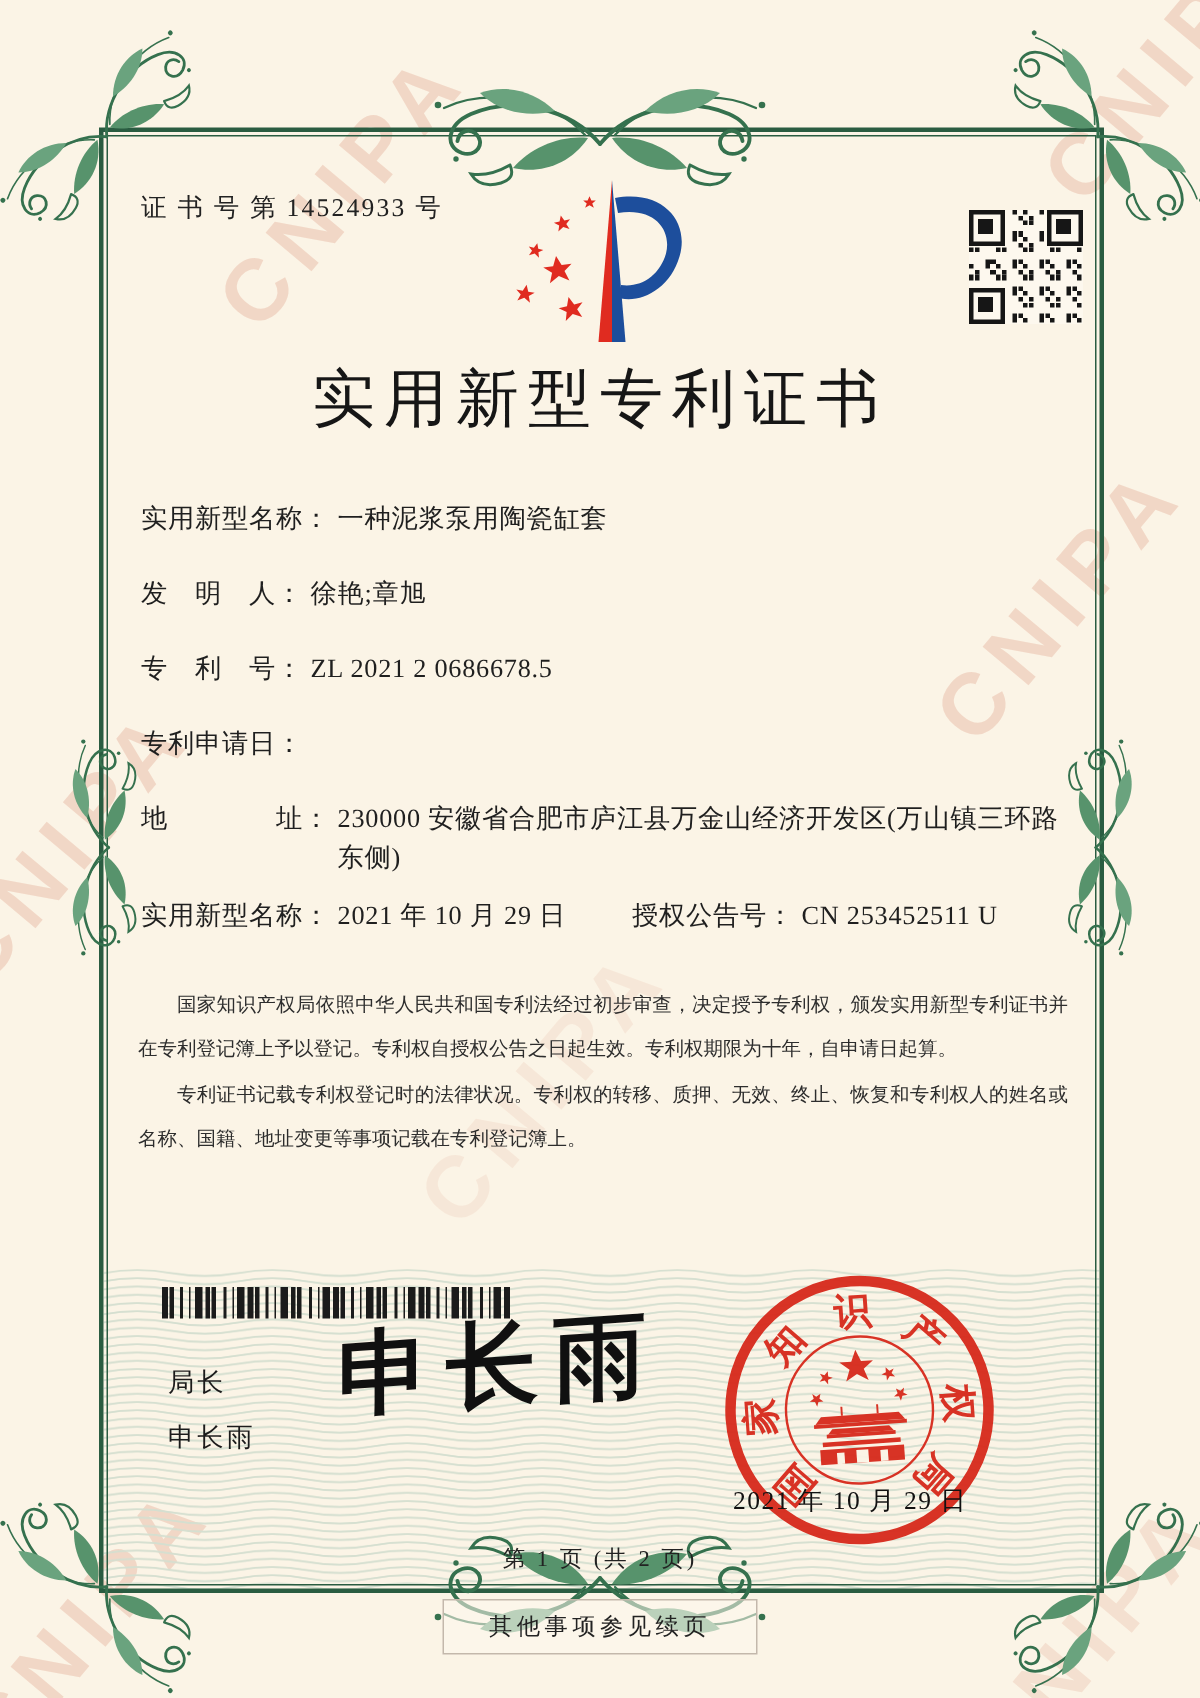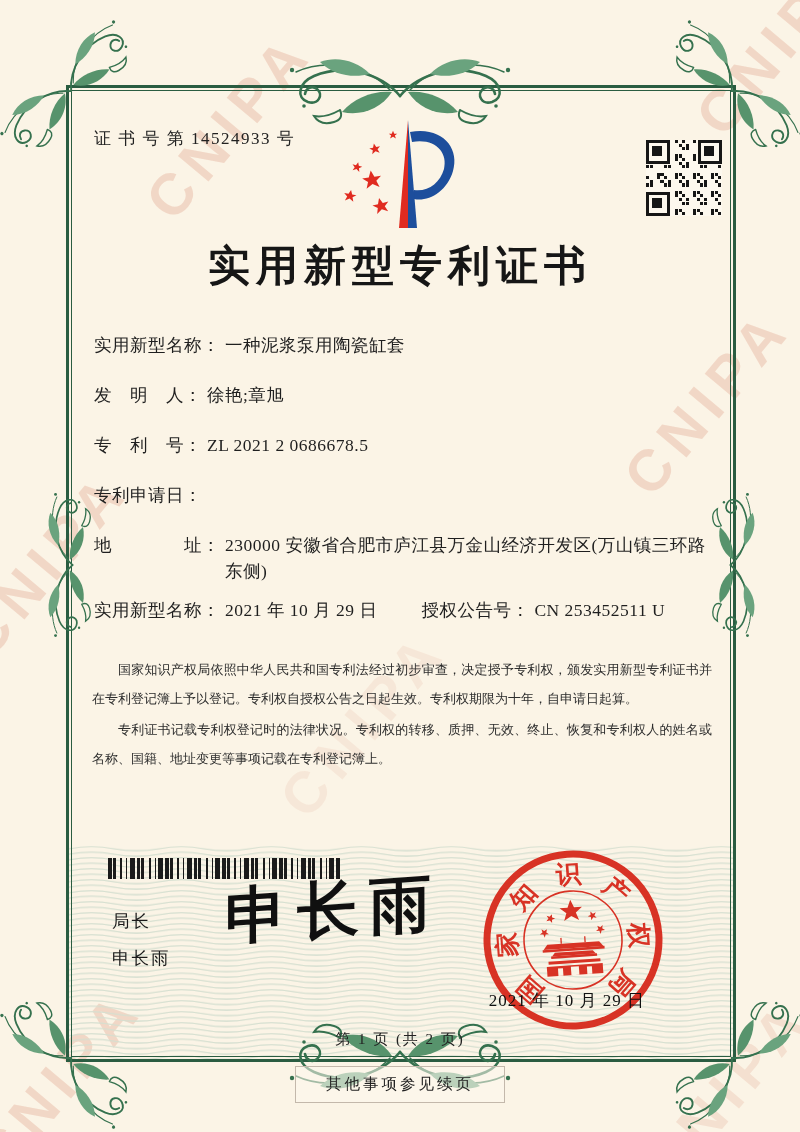--- a/index.html
+++ b/index.html
@@ -34,21 +34,21 @@
   .cert-no{position:absolute;left:94px;top:127px;font-size:17px;letter-spacing:1.5px;color:#222;}
 
   .logo{position:absolute;left:336px;top:118px;width:130px;height:118px;}
 
   .qr{position:absolute;left:646px;top:140px;width:76px;height:76px;background:#fdf8ee;}
   .qr i{position:absolute;width:3.1px;height:3.1px;background:#161616;}
   .qr .fd{position:absolute;width:24px;height:24px;border:3.8px solid #161616;box-sizing:border-box;background:transparent;}
   .qr .fd::after{content:"";position:absolute;left:3.2px;top:3.2px;width:10px;height:10px;background:#161616;}
   .fd-tl{left:0;top:0;} .fd-tr{right:0;top:0;} .fd-bl{left:0;bottom:0;}
 
-  .title{position:absolute;left:0;top:238px;width:100%;text-align:center;font-size:42px;font-weight:700;
+  .title{position:absolute;left:0;top:238px;width:100%;text-align:center;font-size:42px;font-weight:400;
          letter-spacing:6px;color:#161616;}
 
   .fields{position:absolute;left:94px;top:332px;width:618px;font-size:17.5px;line-height:26px;}
   .row{display:flex;margin-bottom:24px;}
   .row .lab{white-space:pre;flex:0 0 auto;margin-right:5px;letter-spacing:.5px;}
   .row .val{flex:1 1 auto;letter-spacing:.5px;}
   .row.addr{margin-bottom:13px;justify-content:space-between;}
   .row.double{gap:44px;}
   .row.double .grp{display:flex;}
   .row.double .val{white-space:nowrap;}

